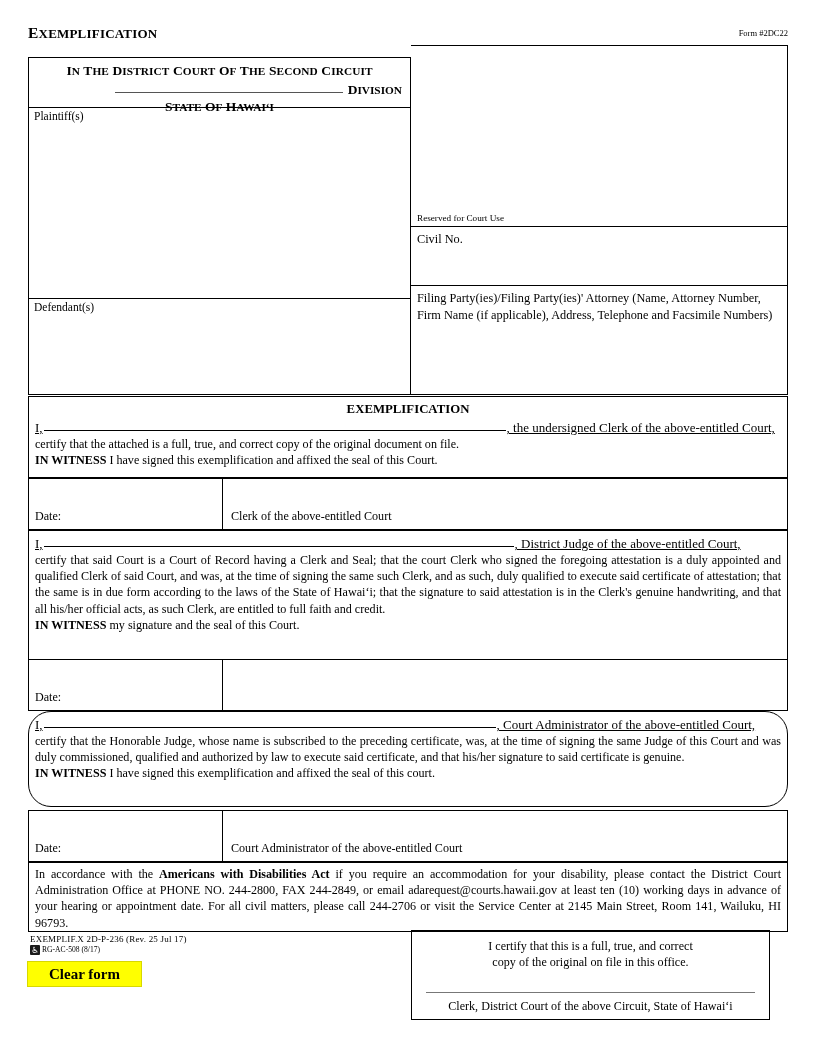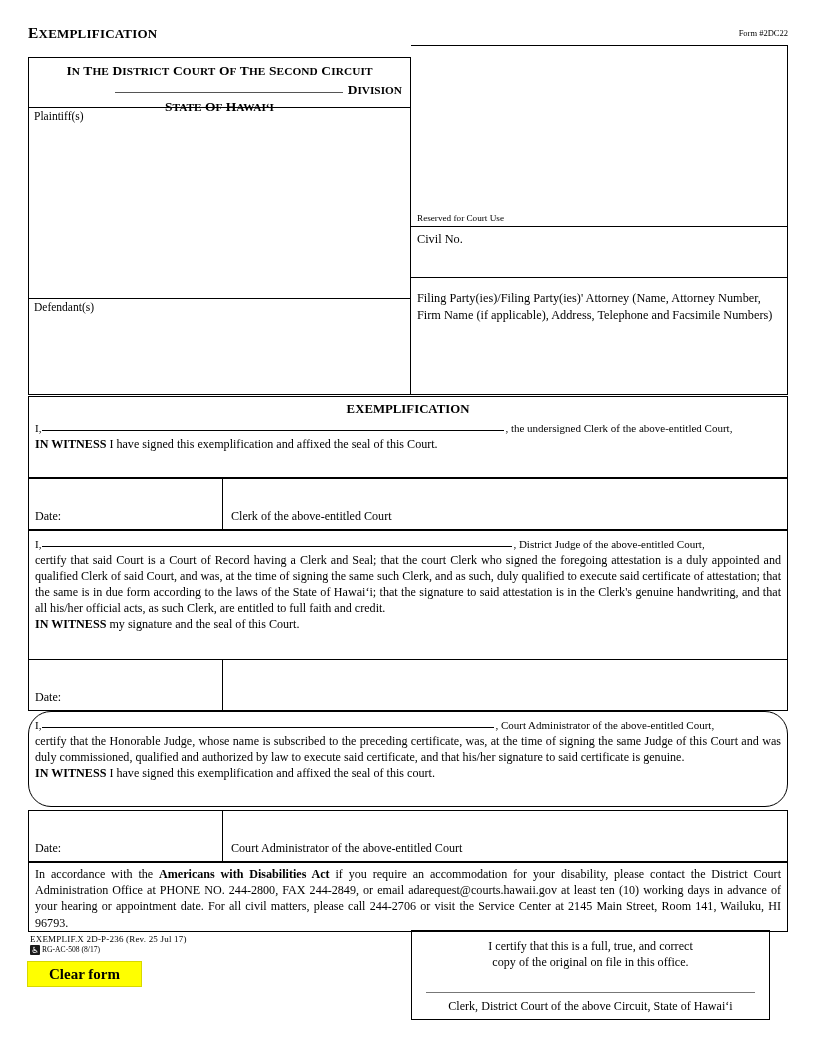--- a/index.html
+++ b/index.html
@@ -133,21 +133,21 @@
   }
   .reserved-label {
     position: absolute;
     left: 6px; bottom: 4px;
     font-size: 9.2px;
   }
   .civil-box {
     position: absolute;
     left: 0; top: 181px;
     width: 377px;
-    height: 52px;
+    height: 60px;
     border: 1.3px solid #000;
     border-left: none;
     box-sizing: border-box;
     font-size: 12.3px;
     padding: 5px 0 16px 6px;
   }
   .filing-box {
     position: absolute;
     left: 0; top: 224px;
     width: 377px;
@@ -174,21 +174,22 @@
     line-height: 1.33;
   }
   .sec-title {
     text-align: center;
     font-weight: bold;
     font-size: 12.8px;
     margin-bottom: 1px;
   }
   .iline {
     white-space: nowrap;
-    font-size: 11px;
+    font-size: 13px;
+    text-decoration: underline;
   }
   .fill {
     display: inline-block;
     border-bottom: 1.2px solid #000;
     height: 11px;
     vertical-align: 1px;
     margin: 0 1px;
   }
   .fill-a { width: 462px; }
   .fill-b { width: 470px; }
@@ -348,20 +349,21 @@
       <div class="filing-box">
         <span>Filing Party(ies)/Filing Party(ies)' Attorney (Name, Attorney Number, Firm Name (if applicable), Address, Telephone and Facsimile Numbers)</span>
       </div>
     </div>
   </div>
 
   <div class="sec" style="top:396px;height:82px;">
     <div class="sec-inner">
       <div class="sec-title">EXEMPLIFICATION</div>
       <div class="iline"><span>I,</span><span class="fill fill-a"></span><span>, the undersigned Clerk of the above-entitled Court,</span></div>
+      <div class="body-txt">certify that the attached is a full, true, and correct copy of the original document on file.</div>
       <div><span class="bold">IN WITNESS</span><span> I have signed this exemplification and affixed the seal of this Court.</span></div>
     </div>
   </div>
 
   <div class="sigrow" style="top:478px;">
     <div class="sig-date">
         <span>Date:</span>
       </div>
     <div class="sig-title">
         <span>Clerk of the above-entitled Court</span>

